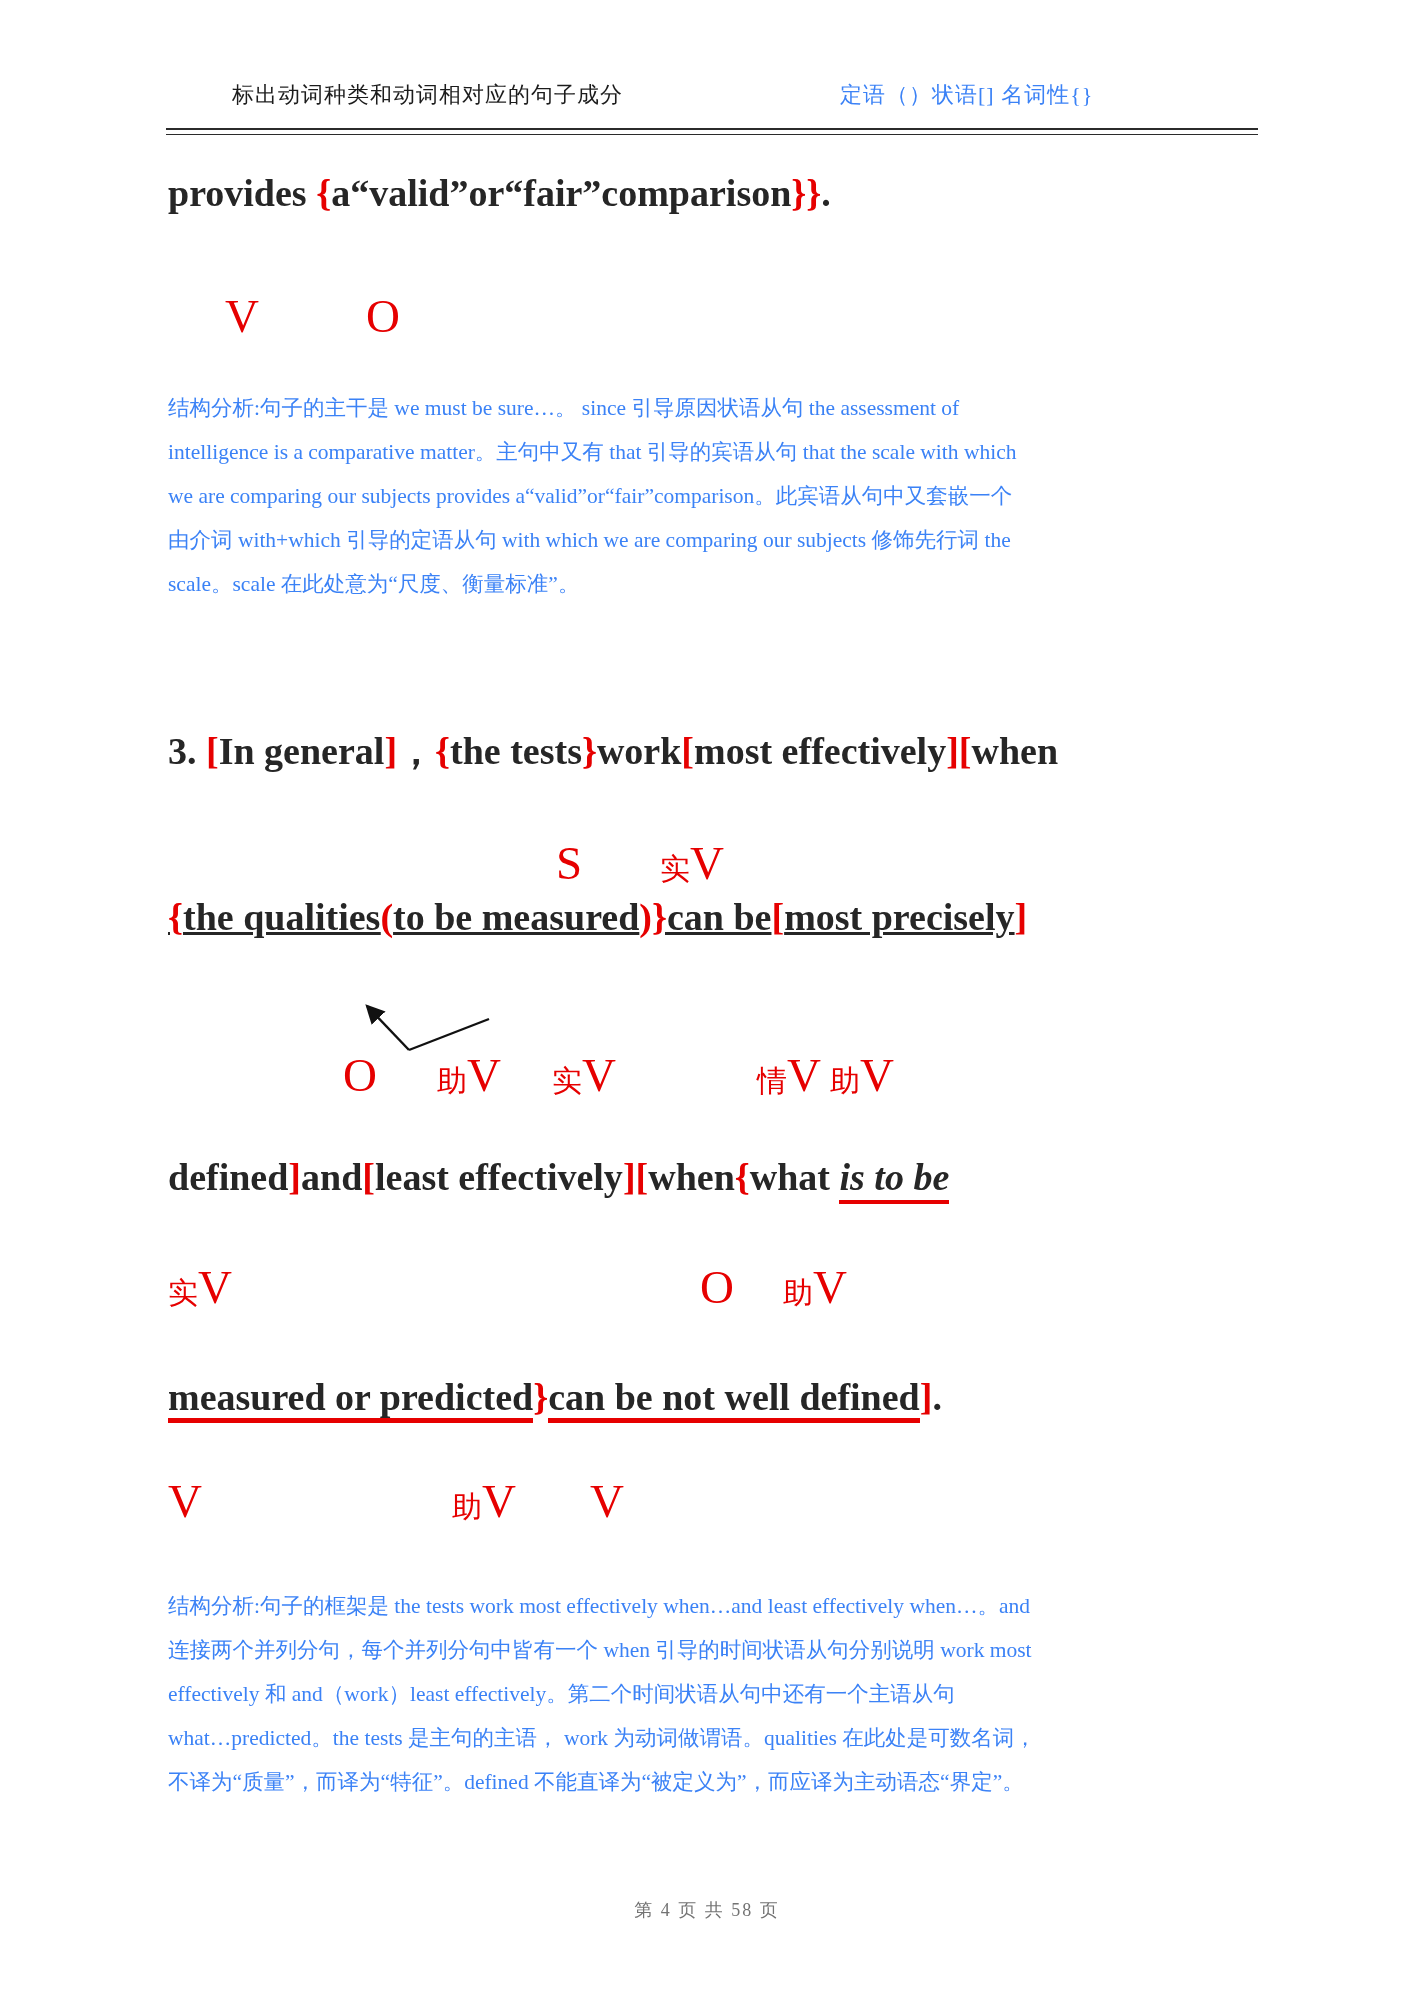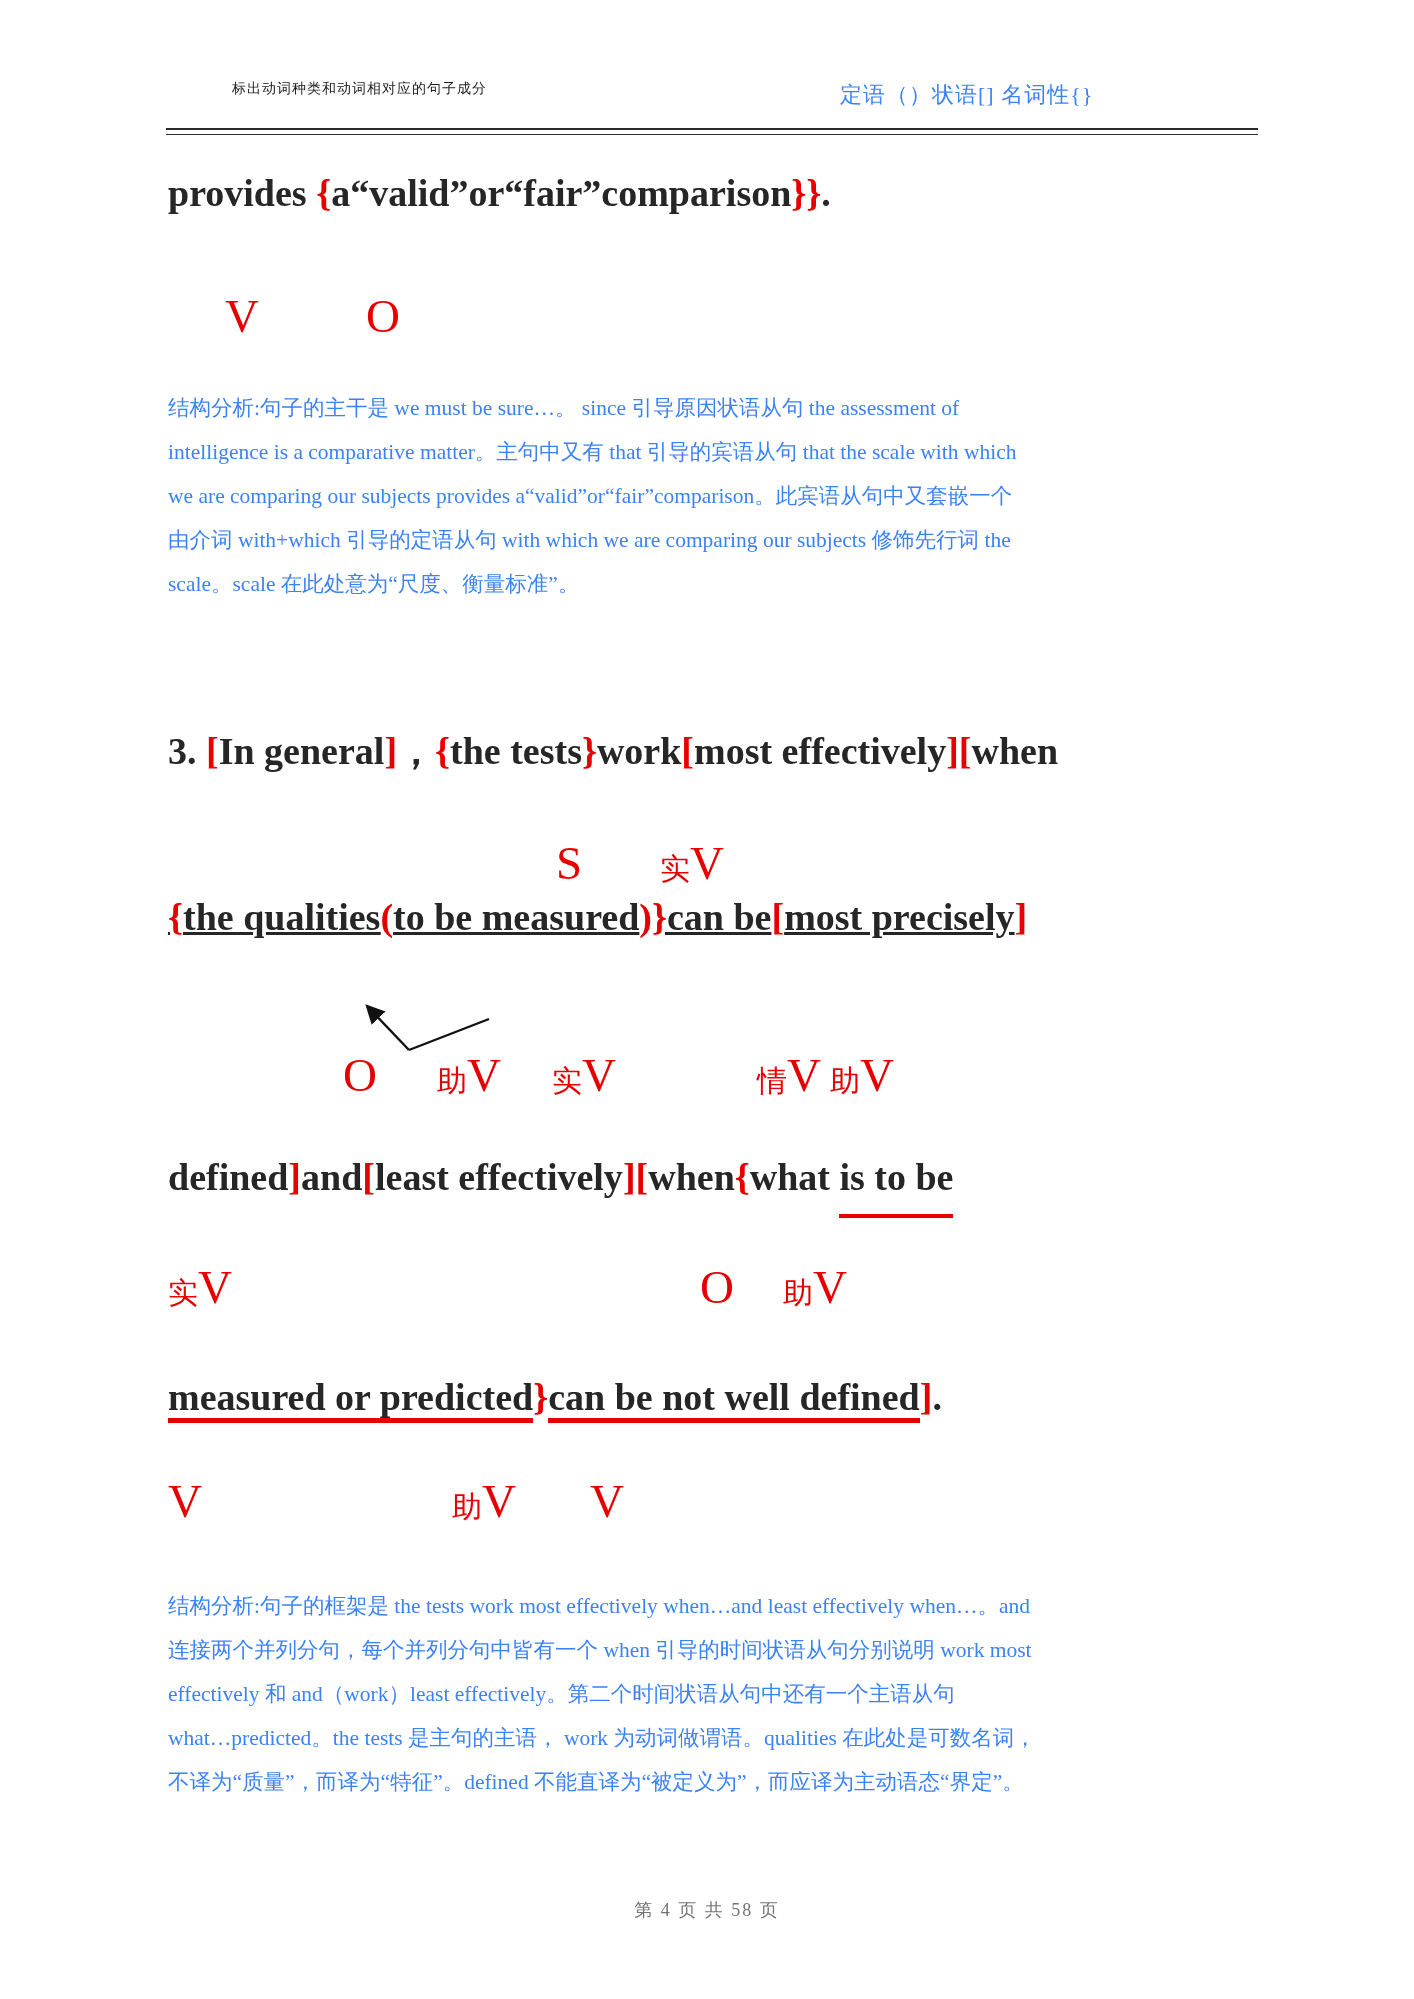--- a/index.html
+++ b/index.html
@@ -5,29 +5,29 @@
   html,body{margin:0;padding:0;background:#ffffff;}
   .page{
     position:relative;
     width:1414px;height:1999px;
     background:#ffffff;
     font-family:"Liberation Serif","DejaVu Serif",serif;
     color:#262626;
     overflow:hidden;
   }
   
-  .hdr-left{position:absolute;left:232px;top:80px;font-size:14px;color:#1c1c1c;letter-spacing:1px;}
+  .hdr-left{position:absolute;left:232px;top:80px;font-size:22px;color:#1c1c1c;letter-spacing:1px;}
   .hdr-right{position:absolute;left:840px;top:80px;font-size:22px;color:#3b82f6;letter-spacing:1px;}
   .hdr-rule{position:absolute;left:166px;top:128px;width:1092px;height:4px;
             border-top:2px solid #2b2b2b;border-bottom:1px solid #2b2b2b;}
   
   .sent{position:absolute;left:168px;font-size:38px;font-weight:700;line-height:1.25;
         white-space:nowrap;color:#262626;}
   .sent .red{color:#e60000;}
-  .u4{border-bottom:4px solid #e60000;padding-bottom:16px;}
+  .u4{border-bottom:4px solid #e60000;padding-bottom:2px;font-style:italic;}
   .u5{border-bottom:5px solid #e60000;padding-bottom:0;}
   #s1{top:170px;}
   #s3a{top:728px;}
   #s3b{top:894px;text-decoration:underline;}
   #s3c{top:1154px;}
   #s3d{top:1374px;}
   
   .ann-row{position:absolute;left:0;width:1414px;height:60px;}
   #ann-r1{top:293px;}
   #ann-r2{top:840px;}

